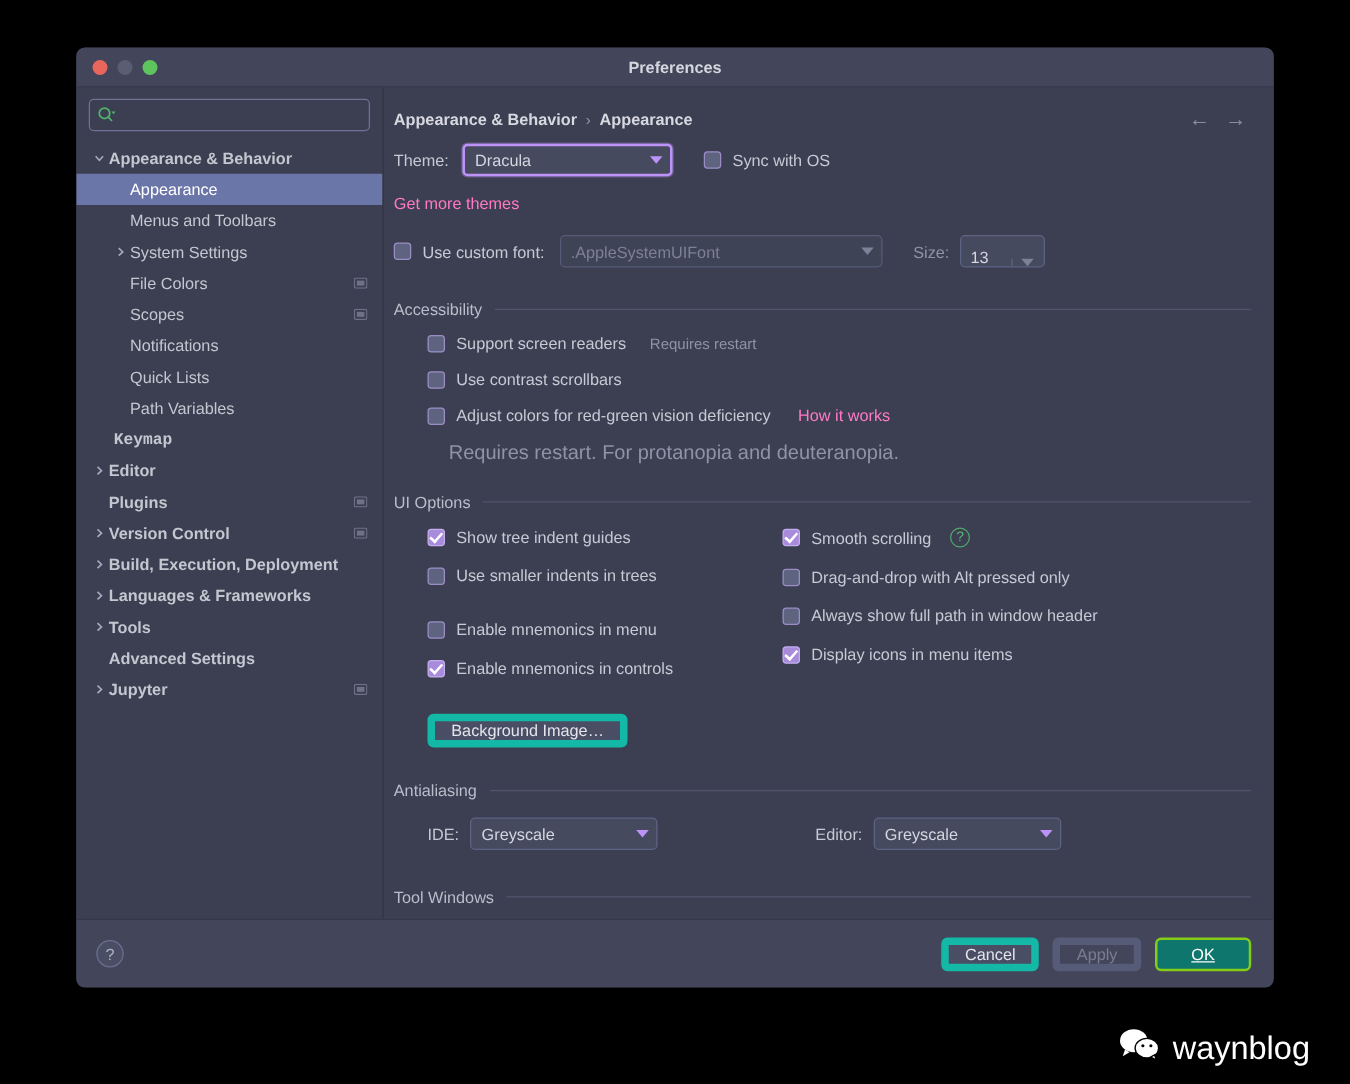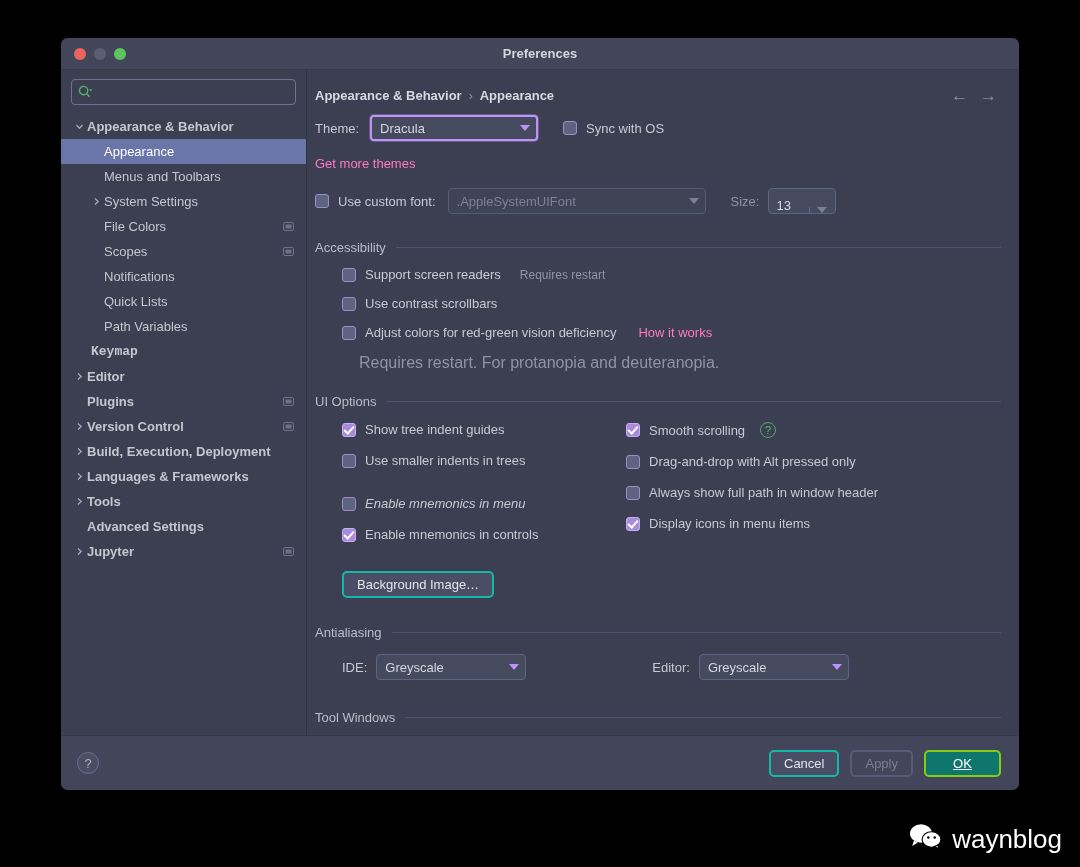--- a/index.html
+++ b/index.html
@@ -139,21 +139,21 @@
   .cbrow .txt { font-size: 13px; color: #c7c9d4; }
 
   
   .section { display: flex; align-items: center; gap: 10px; }
   .section .stitle { font-size: 13px; color: #b9bcc9; white-space: nowrap; }
   .section .rule { flex: 1; height: 1px; background: #51556c; }
 
   .link { font-size: 13px; color: #ff79c6; cursor: pointer; }
 
   .btn {
-    height: 27px; border-radius: 5px; border: 2px solid #14b8a6;
+    height: 27px; border-radius: 5px; border: 6px solid #14b8a6;
     background: #4a4e64; color: #e3e4ec; font-size: 13px;
     padding: 0 13px; display: inline-flex; align-items: center;
     justify-content: center; font-family: inherit;
   }
   .btn.primary {
     background: #0f766e; border: 2px solid #84cc16; color: #ffffff; text-decoration: underline;
   }
   .btn.disabled { background: transparent; border-color: #565b78; color: #7a7e93; }
 
   
@@ -173,21 +173,21 @@
   #help-btn {
     width: 22px; height: 22px; border-radius: 50%;
     border: 1px solid #6b7090; background: #4a4e64;
     color: #aeb1c2; font-size: 13px;
     display: flex; align-items: center; justify-content: center;
   }
   #footer-buttons { margin-left: auto; display: flex; align-items: center; gap: 11px; }
 
   
   #watermark {
-    position: absolute; right: 18px; bottom: 12px;
+    position: absolute; right: 32px; bottom: 12px;
     display: flex; align-items: center; gap: 9px;
   }
   #watermark .wm-text { color: #ffffff; font-size: 26px; }
 </style>
 </head>
 <body>
 
 <div id="prefs-window">
 
   <div id="titlebar">
@@ -416,21 +416,21 @@
       <div style="display:flex; margin-top:13px; padding-left:27px;">
         <div id="ui-left" style="width:284px;">
             <div class="cbrow" style="margin-bottom: 16px;">
               <span class="cb checked"></span>
               <span class="txt">Show tree indent guides</span>
             </div>
             <div class="cbrow" style="margin-bottom: 28px;">
               <span class="cb"></span>
               <span class="txt">Use smaller indents in trees</span>
             </div>
-            <div class="cbrow" style="margin-bottom: 16px; font-style: italic;">
+            <div class="cbrow" style="margin-bottom: 16px;">
               <span class="cb"></span>
               <span class="txt">Enable mnemonics in menu</span>
             </div>
             <div class="cbrow" style="margin-bottom: 16px;">
               <span class="cb checked"></span>
               <span class="txt">Enable mnemonics in controls</span>
             </div>
           </div>
         <div id="ui-right" style="flex:1;">
             <div class="cbrow" style="margin-bottom: 16px;">

